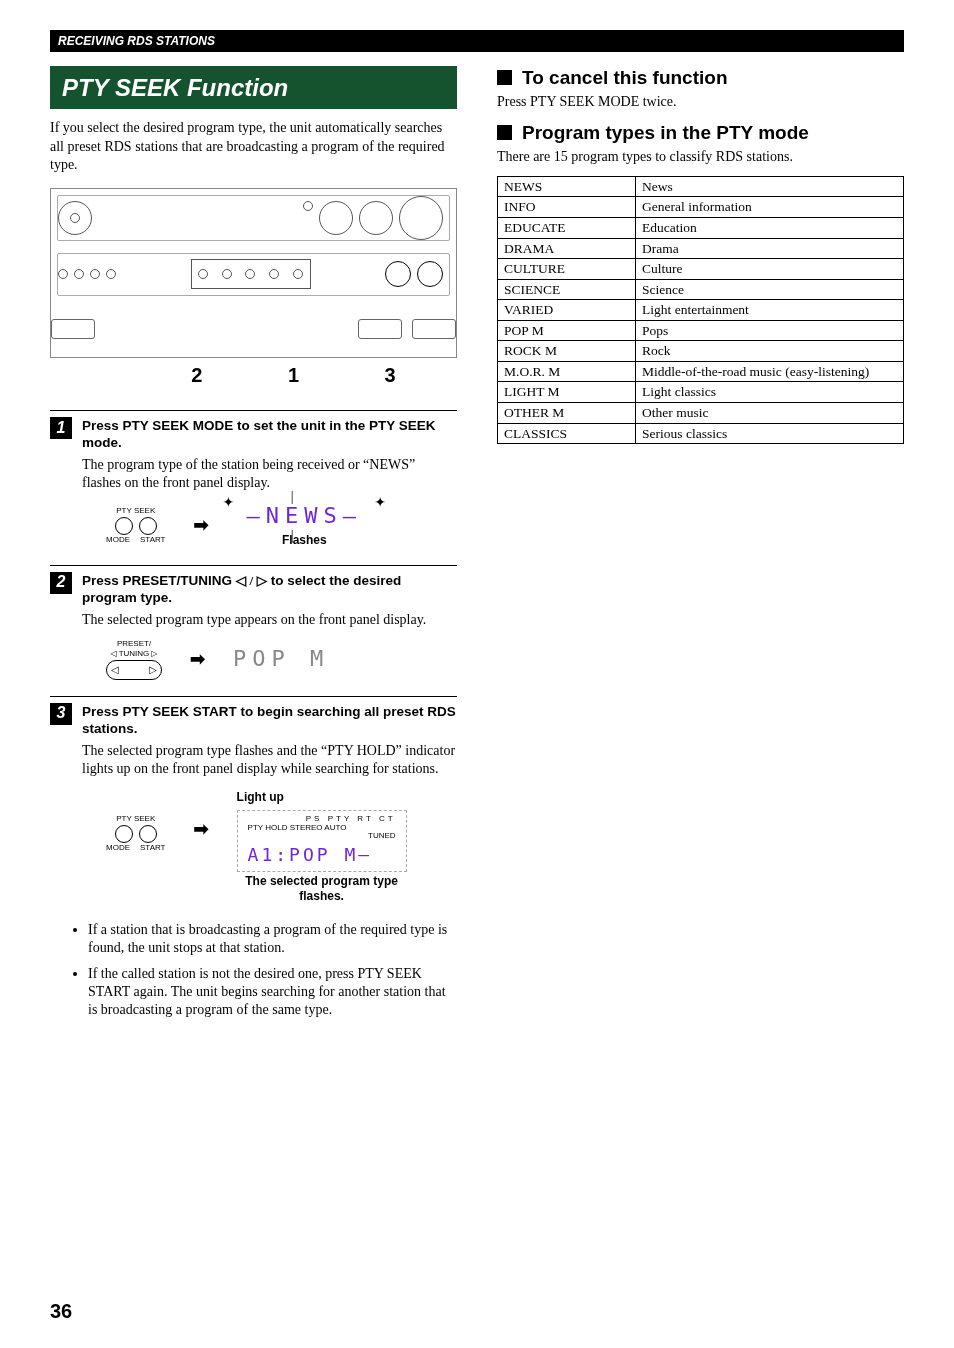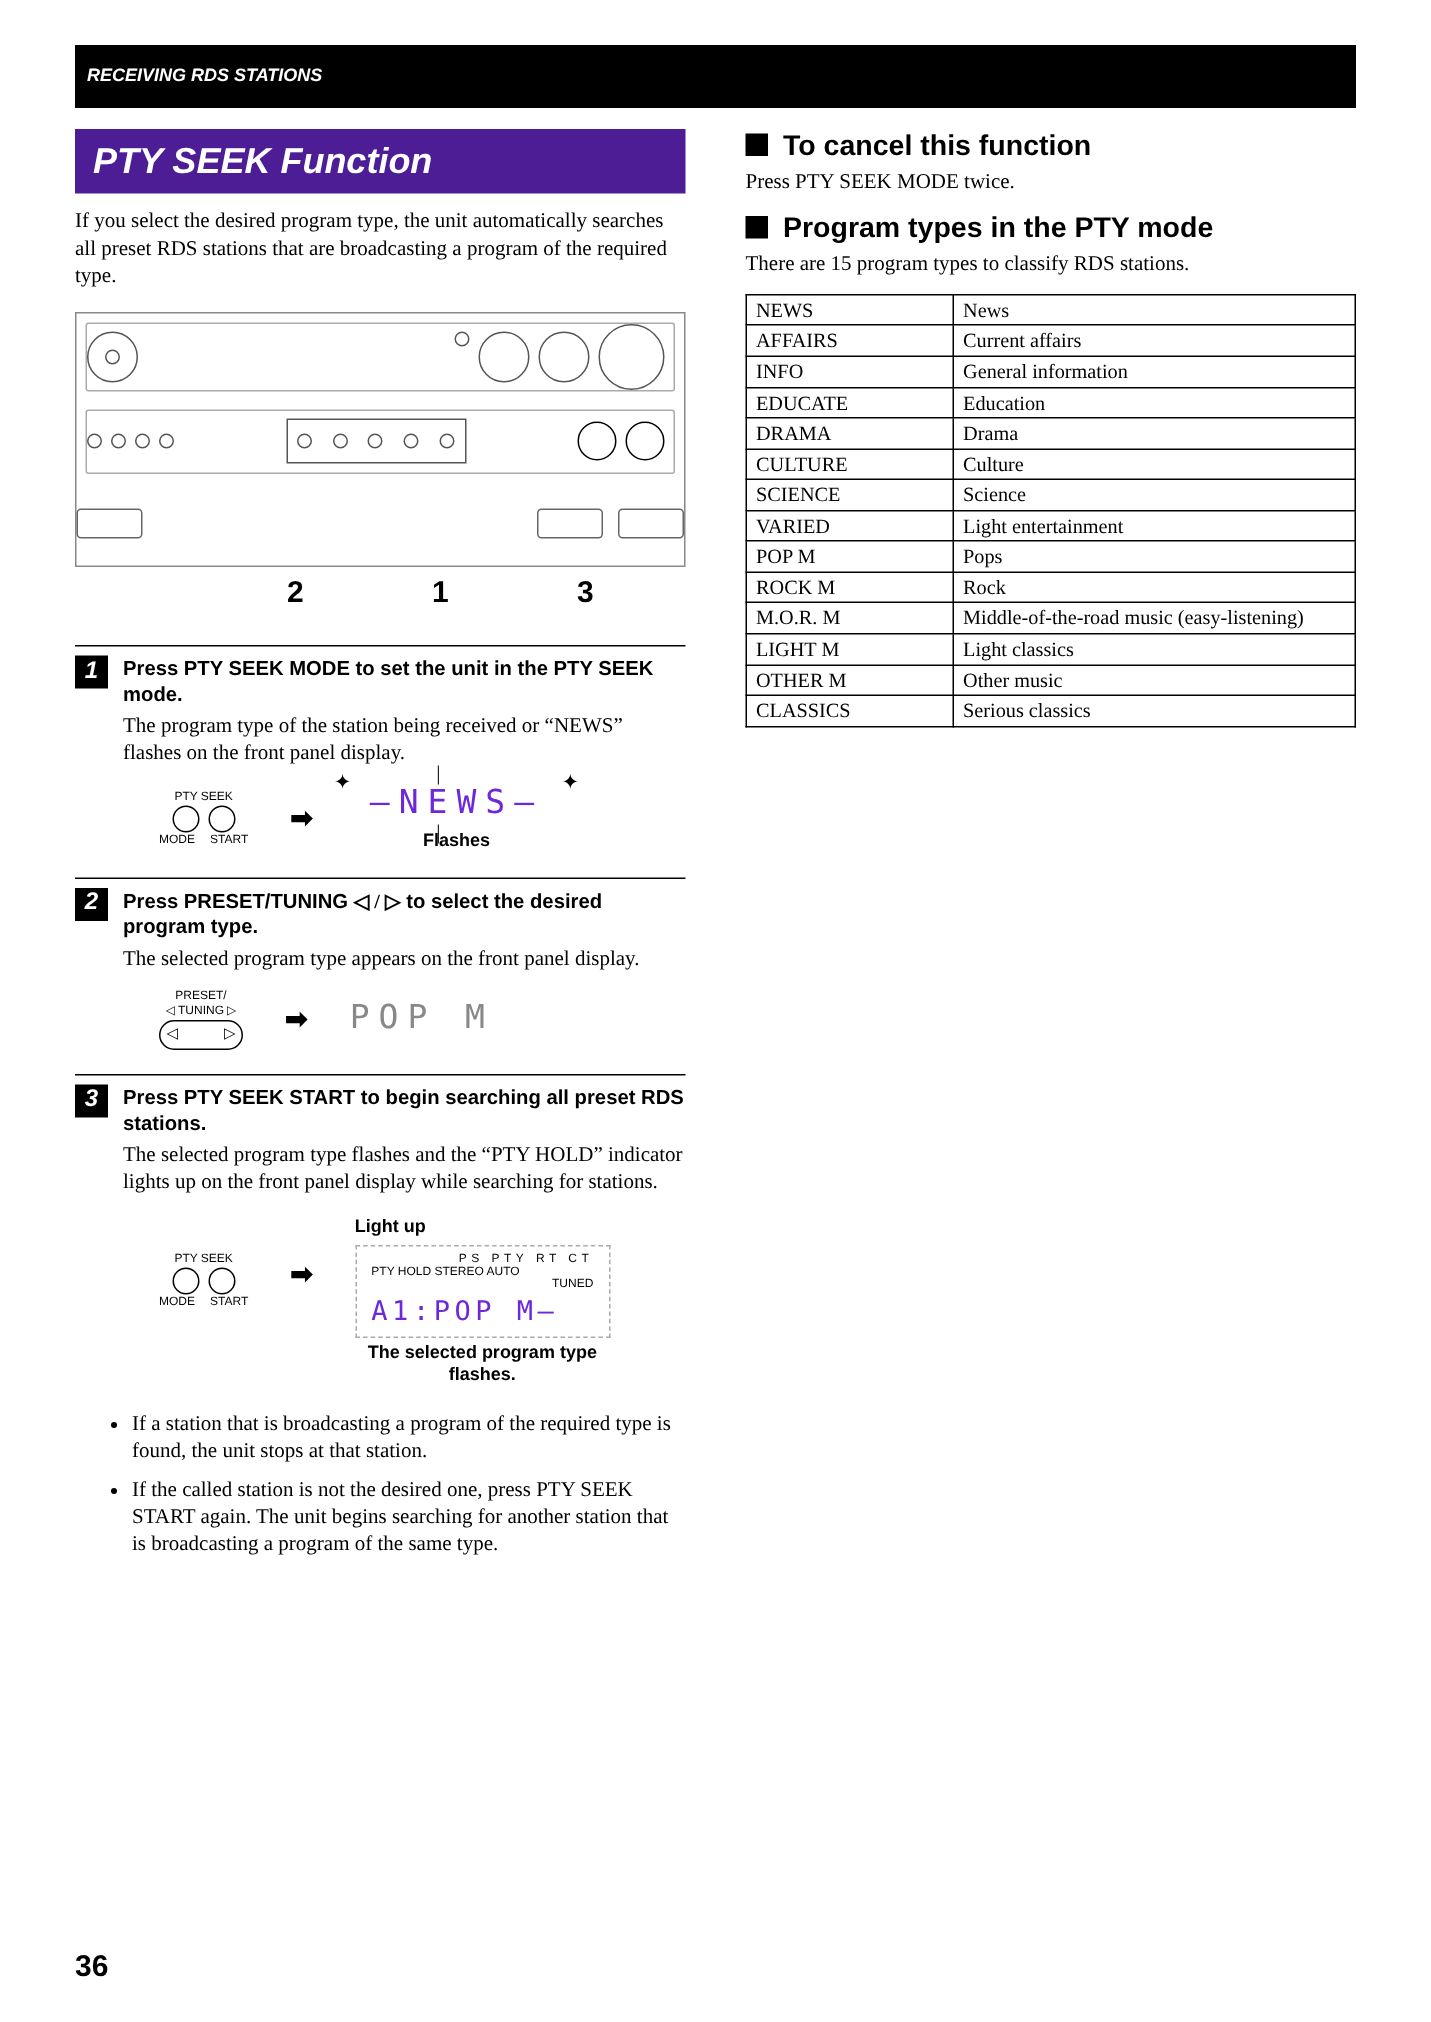--- a/index.html
+++ b/index.html
@@ -8,38 +8,38 @@
     margin: 0;
     padding: 30px 50px;
     width: 954px;
     background: #fff;
     color: #000;
     font-size: 14px;
     line-height: 1.3;
   }
   .header-bar {
     background: #000;
-    padding: 12px 8px;
+    padding: 2px 8px;
   }
   .header-label {
     color: #fff;
     font-style: italic;
     font-weight: bold;
     font-size: 12px;
     font-family: Arial, sans-serif;
   }
   .columns {
     display: flex;
     gap: 40px;
     margin-top: 14px;
   }
   .col-left { flex: 1; min-width: 0; }
   .col-right { flex: 1; min-width: 0; }
   .title-box {
-    background: #4c1d95;
+    background: #14532d;
     color: #fff;
     font-style: italic;
     font-weight: bold;
     font-size: 24px;
     padding: 6px 12px;
     font-family: Arial, sans-serif;
     margin-bottom: 10px;
   }
   .intro {
     font-size: 14px;
@@ -382,24 +382,20 @@
     <h3 class="section"><span class="sq"></span><span>Program types in the PTY mode</span></h3>
     <div class="sub-desc">There are 15 program types to classify RDS stations.</div>
 
     <table class="pty">
       <tbody id="pty-body">
           <tr>
             <td style="width: 34%;">NEWS</td>
             <td>News</td>
           </tr>
           <tr>
-            <td style="width: 34%;">AFFAIRS</td>
-            <td>Current affairs</td>
-          </tr>
-          <tr>
             <td style="width: 34%;">INFO</td>
             <td>General information</td>
           </tr>
           <tr>
             <td style="width: 34%;">EDUCATE</td>
             <td>Education</td>
           </tr>
           <tr>
             <td style="width: 34%;">DRAMA</td>
             <td>Drama</td>

